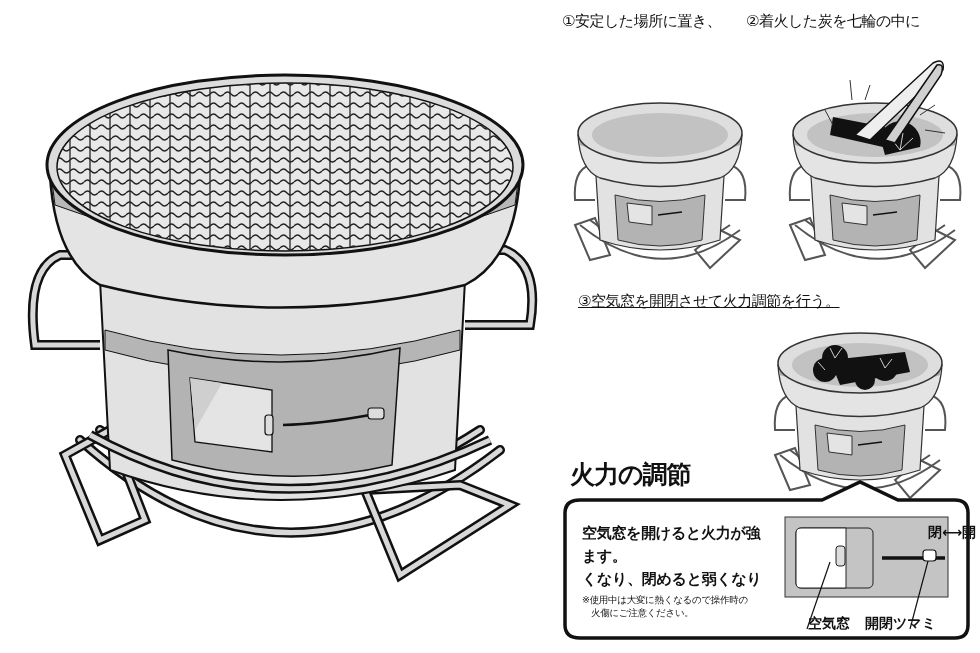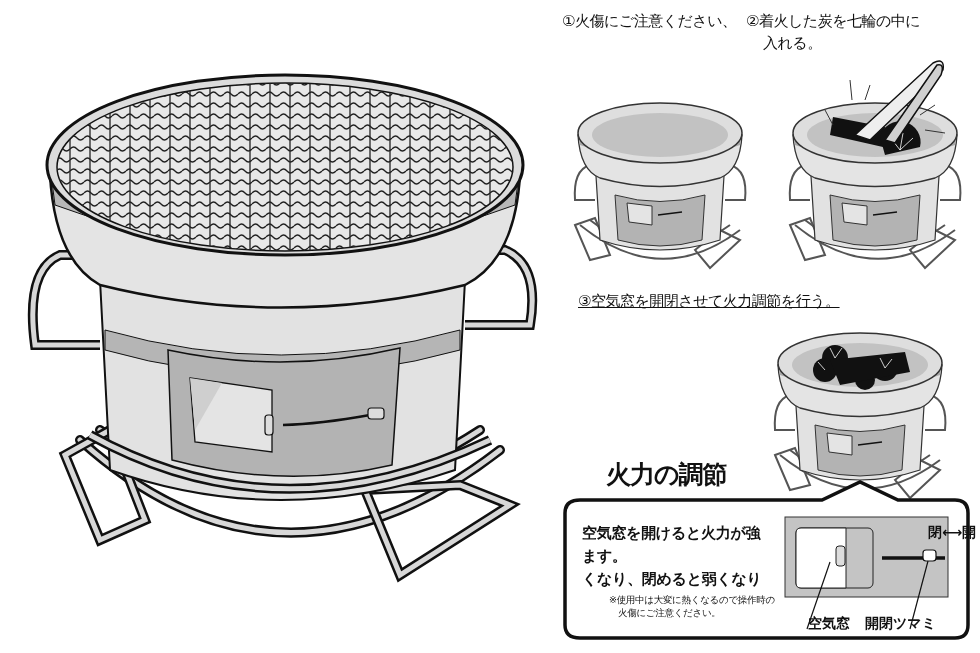--- a/index.html
+++ b/index.html
@@ -96,21 +96,21 @@
     </g>
   </g>
 
   <g fill="none">
     <path d="M90 435 Q280 540 490 440" stroke="#111" stroke-width="10"></path>
     <path d="M90 435 Q280 540 490 440" stroke="#d8d8d8" stroke-width="5"></path>
   </g>
 </svg>
 
 <div class="abs step-text" style="left:562px;top:10px;">
-  <span>①</span><span>火傷にご注意ください、</span>
+  <span>①</span><span>安定した場所に置き、</span>
 </div>
 
 <svg style="left:570px;top:100px" width="180" height="175" viewBox="0 0 180 175">
   <g fill="none" stroke="#555" stroke-width="2">
     <path d="M20 120 Q90 175 160 125"></path>
     <path d="M10 125 Q90 190 170 130"></path>
     <path d="M5 125 L25 118 L40 155 L20 160 Z"></path>
     <path d="M125 150 L150 130 L170 140 L140 168 Z"></path>
     <path d="M25 100 L5 100 Q3 70 20 65 L30 65"></path>
     <path d="M155 100 L175 100 Q178 70 160 65 L150 65"></path>
@@ -120,21 +120,20 @@
   <path d="M57 103 L82 106 L82 125 L59 122 Z" fill="#e4e4e4" stroke="#333" stroke-width="1"></path>
   <line x1="88" y1="115" x2="112" y2="112" stroke="#111" stroke-width="1.5"></line>
   <path d="M8 35 Q10 70 30 78 Q90 95 150 78 Q170 70 172 35 Z" fill="#e4e4e4" stroke="#333" stroke-width="1.3"></path>
   <path d="M10 45 Q90 75 170 45 L171 38 Q90 68 9 38 Z" fill="#a8a8a8"></path>
   <ellipse cx="90" cy="33" rx="82" ry="30" fill="#dedede" stroke="#333" stroke-width="1.5"></ellipse>
   <ellipse cx="90" cy="35" rx="68" ry="22" fill="#c2c2c2"></ellipse>
 </svg>
 
 <div class="abs step-text" style="left:746px;top:10px;">
   <span>②</span><span>着火した炭を七輪の中に</span>
-  <span class="indent">入れる。</span>
 </div>
 
 <svg style="left:785px;top:55px" width="190" height="220" viewBox="0 0 190 220">
   <g transform="translate(0,45)">
     <g fill="none" stroke="#555" stroke-width="2">
       <path d="M20 120 Q90 175 160 125"></path>
       <path d="M10 125 Q90 190 170 130"></path>
       <path d="M5 125 L25 118 L40 155 L20 160 Z"></path>
       <path d="M125 150 L150 130 L170 140 L140 168 Z"></path>
       <path d="M25 100 L5 100 Q3 70 20 65 L30 65"></path>
@@ -200,32 +199,32 @@
     <g stroke="#fff" stroke-width="0.8">
         <line x1="65" y1="28" x2="60" y2="18"></line>
         <line x1="65" y1="28" x2="72" y2="18"></line>
         <line x1="115" y1="38" x2="110" y2="28"></line>
         <line x1="115" y1="38" x2="122" y2="29"></line>
         <line x1="55" y1="40" x2="48" y2="32"></line>
       </g>
   </g>
 </svg>
 
-<div class="abs section-title" style="left:570px;top:458px;margin-left:36px;">火力の調節</div>
+<div class="abs section-title" style="left:570px;top:458px;">火力の調節</div>
 
 <svg style="left:560px;top:480px" width="420" height="173" viewBox="0 0 420 173">
   <path d="M20 20 L262 20 L300 2 L338 20 L395 20 Q408 20 408 33 L408 145 Q408 158 395 158 L20 158 Q5 158 5 145 L5 33 Q5 20 20 20 Z" fill="#fff" stroke="#111" stroke-width="3.5"></path>
 </svg>
 
 <div class="abs callout-main" style="left:582px;top:522px;">
   <div>空気窓を開けると火力が強</div>
   <div>ます。</div>
   <div>くなり、閉めると弱くなり</div>
 </div>
-<div class="abs callout-note" style="left:582px;top:593px;margin-left:27px;">
+<div class="abs callout-note" style="left:582px;top:593px;">
   <span>※使用中は大変に熱くなるので操作時の</span>
   <span class="indent">火傷にご注意ください。</span>
 </div>
 
 <svg style="left:785px;top:517px" width="185" height="130" viewBox="0 0 185 130">
   <rect x="0" y="0" width="163" height="80" fill="#c4c4c4" stroke="#333" stroke-width="1"></rect>
   <rect x="11" y="11" width="77" height="60" rx="5" fill="#c4c4c4" stroke="#222" stroke-width="1"></rect>
   <path d="M16 11 L61 11 L61 71 L16 71 Q11 71 11 66 L11 16 Q11 11 16 11 Z" fill="#ffffff" stroke="#222" stroke-width="1"></path>
   <rect x="51" y="29" width="9" height="20" rx="3" fill="#ddd" stroke="#222" stroke-width="1"></rect>
   <line x1="45" y1="45" x2="22" y2="112" stroke="#111" stroke-width="1.2"></line>

